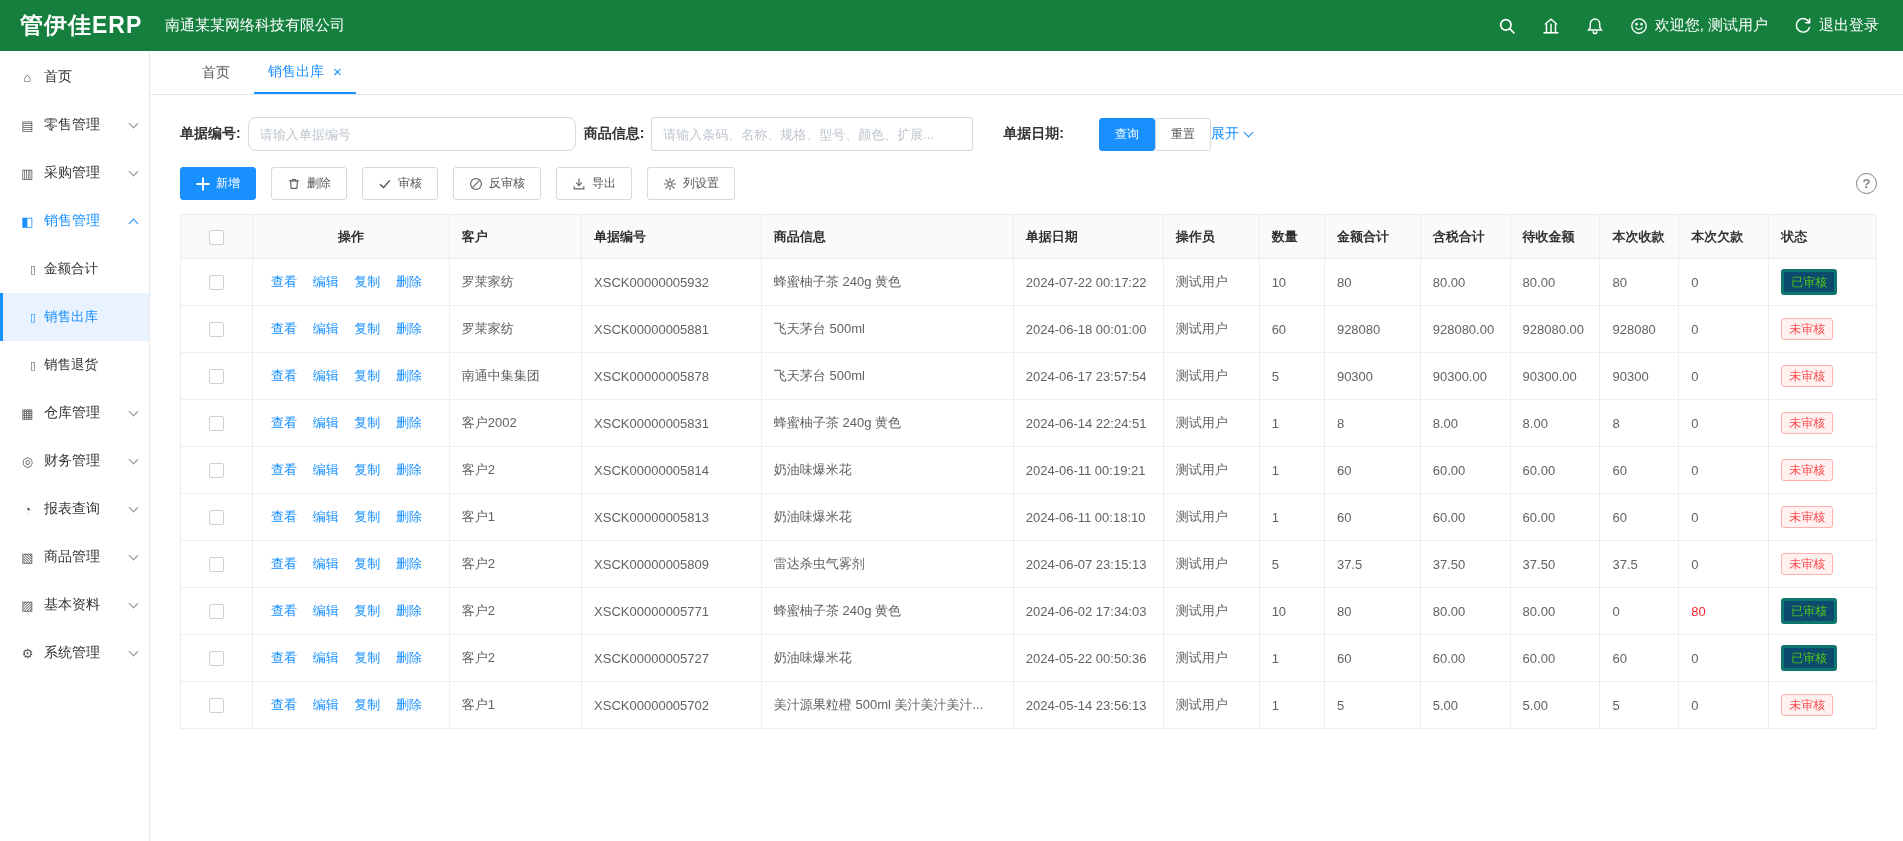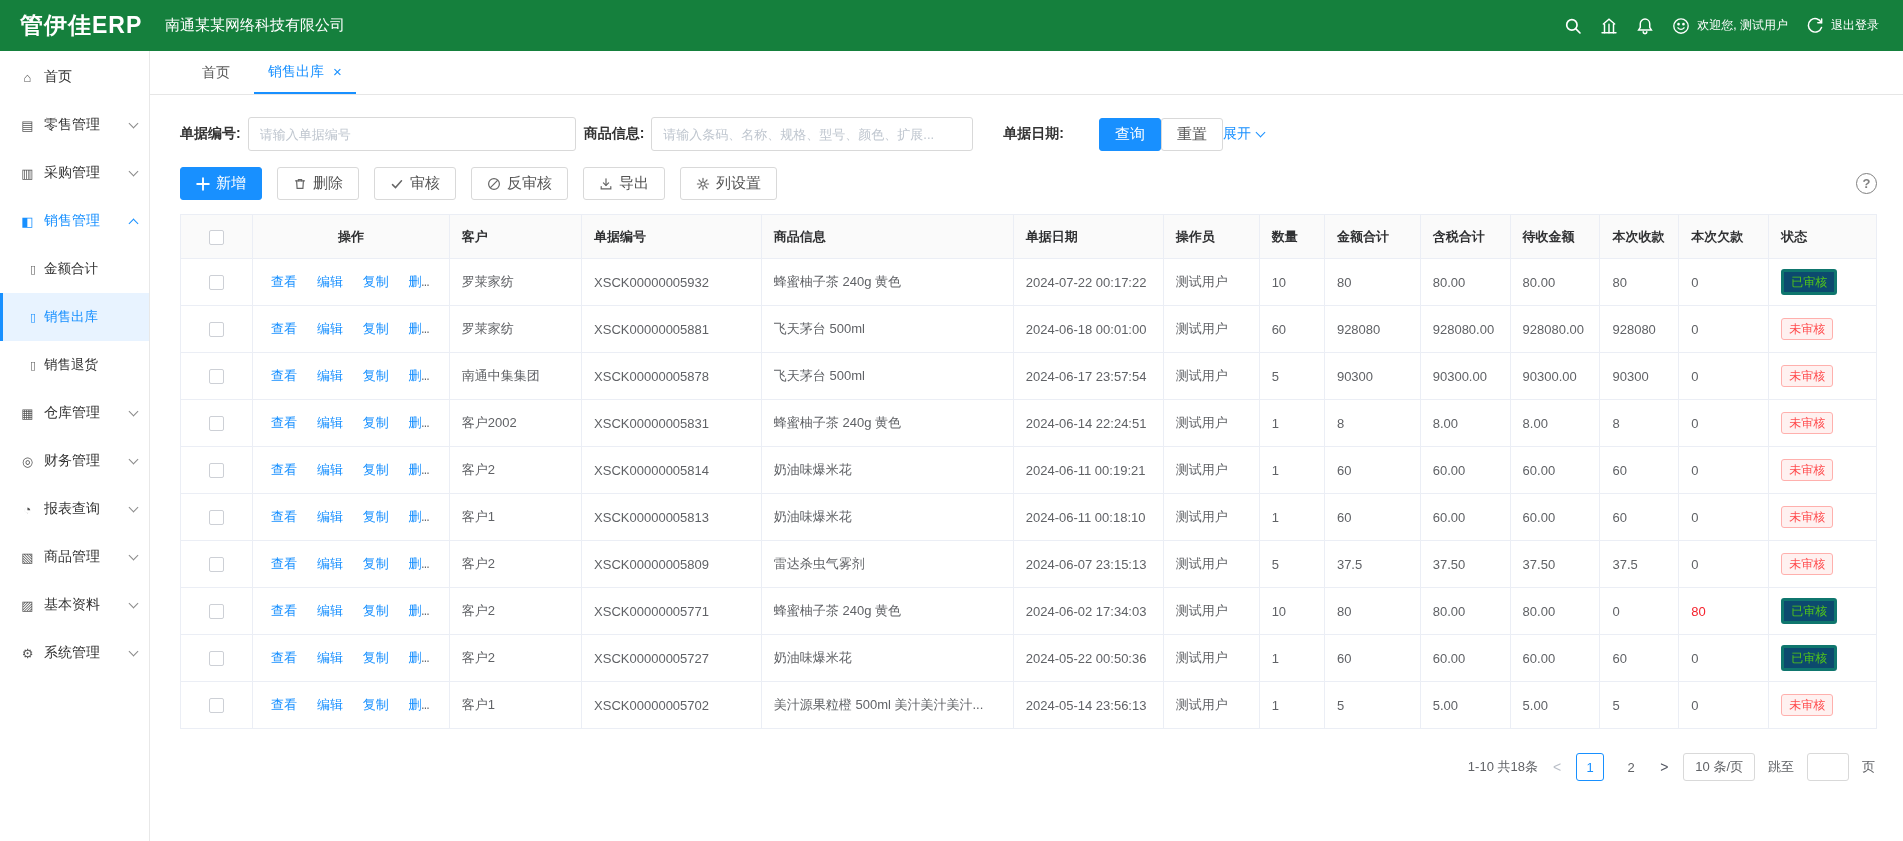--- a/index.html
+++ b/index.html
@@ -4,21 +4,21 @@
 <style>
   * { box-sizing: border-box; margin: 0; padding: 0; }
   html,body { width:1903px; height:841px; overflow:hidden; background:#fff;
     font-family:"Liberation Sans","DejaVu Sans",sans-serif; }
   .app { width:1903px; height:841px; display:flex; flex-direction:column; }
 
   
   .hdr { height:51px; background:#15803d; display:flex; align-items:center; color:#fff; flex:none; }
   .logo { width:150px; padding-left:20px; font-size:23px; font-weight:700; letter-spacing:1px; white-space:nowrap; }
   .company { font-size:15px; margin-left:15px; }
-  .hdr-right { margin-left:auto; display:flex; align-items:center; gap:18px; padding-right:24px; font-size:12px;text-align:center; }
+  .hdr-right { margin-left:auto; display:flex; align-items:center; gap:26px; padding-right:24px; font-size:15px;text-align:center; }
   .hicon { width:18px; height:18px; display:inline-flex; cursor:pointer; }
   .hicon svg { width:100%; height:100%; }
   .hgroup { display:inline-flex; align-items:center; gap:7px; cursor:pointer; white-space:nowrap; }
 
   .body-wrap { flex:1; display:flex; min-height:0; }
 
   
   .sidebar { width:150px; flex:none; border-right:1px solid #e8e8e8; background:#fff; padding-top:2px; }
   .side-item { height:48px; display:flex; align-items:center; gap:9px; padding:0 12px 0 20px;
     font-size:14px; color:#333; cursor:pointer; white-space:nowrap; }
@@ -47,42 +47,42 @@
   
   .filters { display:flex; align-items:center; padding:22px 26px 0 30px; }
   .flabel { font-size:14px; font-weight:600; color:#333; white-space:nowrap; margin-right:7px; }
   .finput { height:34px; border:1px solid #d9d9d9; border-radius:3px; padding:0 11px; font-size:13px;
     color:#333; outline:none; background:#fff; }
   .finput::placeholder { color:#bfc6cf; }
   .daterange { width:316px; height:34px; border:1px solid #d9d9d9; border-radius:3px; display:flex;
     align-items:center; justify-content:space-evenly; font-size:13px; color:#555; cursor:pointer; }
   .daterange .sep { color:#999; }
   .btn { height:33px; border:1px solid #d9d9d9; border-radius:3px; background:#fff; color:#555;
-    font-size:15px; padding:0 15px; display:inline-flex; align-items:center; gap:6px; cursor:pointer; white-space:nowrap; }
+    font-size:12px; padding:0 15px; display:inline-flex; align-items:center; gap:6px; cursor:pointer; white-space:nowrap; }
   .btn.primary { background:#1890ff; border-color:#1890ff; color:#fff; }
   .expand-link { color:#1890ff; font-size:14px; display:inline-flex; align-items:center; gap:6px; cursor:pointer; white-space:nowrap; }
 
   
   .toolbar { display:flex; align-items:center; gap:15px; padding:16px 26px 0 30px; }
   .ticon { width:14px; height:14px; display:inline-flex; }
   .ticon svg { width:100%; height:100%; }
   .help-circle { margin-left:auto; width:21px; height:21px; border:1.6px solid #808080; border-radius:50%;
     color:#808080; font-size:13px; font-weight:700; display:flex; align-items:center; justify-content:center; cursor:pointer; }
 
   
   .table-zone { padding:14px 26px 0 30px; }
   table.grid { width:100%; border-collapse:collapse; table-layout:fixed; font-size:13px; }
   .grid th { height:44px; background:#fafafa; border:1px solid #ebeef5; font-weight:700; color:#303133;
     text-align:left; padding:0 12px; white-space:nowrap; overflow:hidden; }
   .grid th.center, .grid td.center { text-align:center; padding:0 4px; }
   .grid td { height:47px; border:1px solid #ebeef5; color:#606266; padding:0 12px; white-space:nowrap;
     overflow:hidden; text-overflow:ellipsis; background:#fff; }
   .cb { display:inline-block; width:15px; height:15px; border:1px solid #cdd0d6; border-radius:2px;
     background:#fff; vertical-align:middle; cursor:pointer; }
-  td.actions { text-align:right;font-family:Liberation Mono, monospace; }
+  td.actions { text-align:left; }
   td.actions a { color:#1890ff; cursor:pointer; margin:0 6px; text-decoration:none; }
   .badge { display:inline-block; font-size:12px; line-height:1; padding:4px 7px; border-radius:3px; }
   .badge.approved { color:#52c41a; border:3px solid #0f766e; background:#0c4a6e; }
   .badge.pending  { color:#ff4d4f; border:1px solid #ffb0ad; background:#fff1f0; }
   .red-text { color:#f5222d !important; }
 
   
   .pagination { display:flex; align-items:center; justify-content:flex-end; gap:13px;
     padding:24px 28px 0 0; font-size:13px; color:#606266; }
   .pg-arrow { color:#b9bec7; font-size:14px; cursor:pointer; padding:0 2px; }
@@ -219,21 +219,21 @@
           <span>首页</span>
         </div>
         <div class="tab active">
           <span>销售出库</span>
           <span class="close-x">×</span>
         </div>
       </div>
 
       <div class="filters">
         <span class="flabel">单据编号:</span>
-        <input class="finput" style="width: 328px;" placeholder="请输入单据编号">
+        <input class="finput" style="width: 328px; border-radius: 8px;" placeholder="请输入单据编号">
         <span class="flabel ml8">商品信息:</span>
         <input class="finput" style="width: 322px;" placeholder="请输入条码、名称、规格、型号、颜色、扩展...">
         <span class="flabel ml30">单据日期:</span>
         <button class="btn primary ml28">查询</button>
         <button class="btn ml18">重置</button>
         <span class="expand-link ml18">
           <span>展开</span>
           <span class="chev blue"></span>
         </span>
       </div>
@@ -560,27 +560,16 @@
     <td>5</td>
     <td>0</td>
     <td>
       <span class="badge pending">未审核</span>
     </td>
   </tr>
             </tbody>
         </table>
       </div>
 
-      <div class="pagination">
-        <span>1-10 共18条</span>
-        <span class="pg-arrow">&lt;</span>
-        <span class="page-btn current">1</span>
-        <span class="page-btn">2</span>
-        <span class="pg-arrow dark">&gt;</span>
-        <span class="page-size">10 条/页</span>
-        <span>跳至</span>
-        <input class="jump-input" style="">
-        <span>页</span>
-      </div>
 
     </main>
   </div>
 </div>
 
 </body></html>

